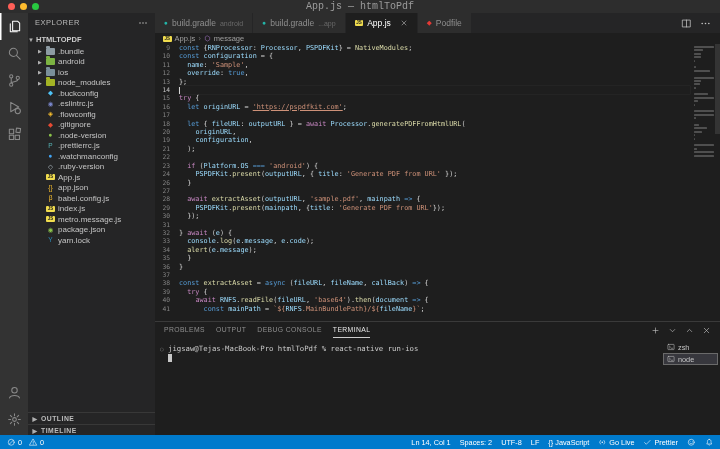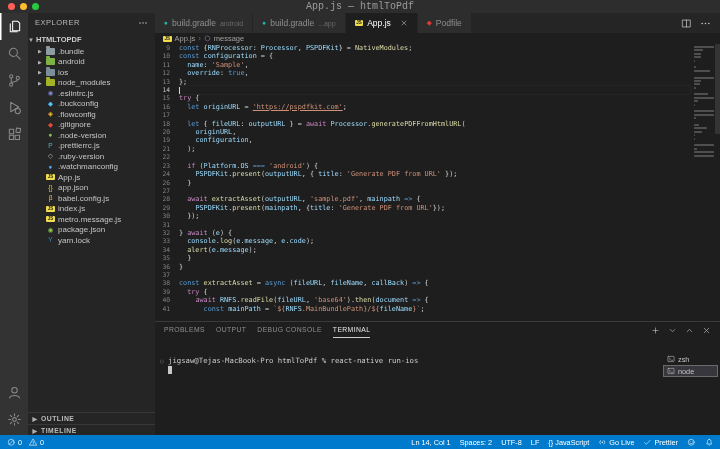--- a/index.html
+++ b/index.html
@@ -95,21 +95,21 @@
   
   .panel { height:114px; border-top:1px solid #3a3a3a; display:flex; flex-direction:column;
            background:#1e1e1e; }
   .panel-header { height:16px; display:flex; align-items:center; gap:11px; padding:0 9px; }
   .panel-tab { font-size:6.8px; letter-spacing:.4px; color:#8f8f8f; height:100%;
                display:flex; align-items:center; border-bottom:1px solid transparent;
                cursor:pointer; white-space:nowrap; }
   .panel-tab.active { color:#e7e7e7; border-bottom-color:#cccccc; }
   .panel-actions { margin-left:auto; display:flex; align-items:center; gap:8px; color:#c5c5c5; }
   .panel-actions svg { width:9px; height:9px; }
-  .panel-body { flex:1; display:flex; min-height:0;margin-top:12px; }
+  .panel-body { flex:1; display:flex; min-height:0; }
   .terminal { flex:1; padding:5px 0 0 5px; font-family:"DejaVu Sans Mono", monospace;
               font-size:7.3px; color:#cccccc; }
   .t-line { height:10px; display:flex; align-items:center; white-space:pre; }
   .t-deco { color:#7f7f7f; font-size:6px; width:8px; flex:none; }
   .t-cursor { width:4px; height:8px; background:#c8c8c8; margin-left:8px; }
   .terminal-list { width:57px; padding:3px 2px 0 0; }
   .tl-item { height:12px; display:flex; align-items:center; gap:3px; padding:0 3px;
              font-size:7.3px; color:#c5c5c5; cursor:pointer; border:1px solid transparent; }
   .tl-item.selected { background:#37373d; border-color:#6a6a6a; }
   .tl-item svg { width:8px; height:8px; flex:none; }
@@ -233,57 +233,57 @@
             <span class="folder-ic" style="background: rgb(122, 143, 154);"></span>
             <span>ios</span>
           </div>
           <div class="tree-item">
             <span class="tw" style="font-size: 5px;">▶</span>
             <span class="folder-ic" style="background: rgb(164, 180, 37);"></span>
             <span>node_modules</span>
           </div>
           <div class="tree-item">
             <span class="tw"></span>
+            <span class="file-glyph" style="color: rgb(79, 195, 247);">◆</span>
+            <span>.buckconfig</span>
+          </div>
+          <div class="tree-item">
+            <span class="tw"></span>
             <span class="file-glyph" style="color: rgb(121, 134, 203);">◉</span>
             <span>.eslintrc.js</span>
           </div>
           <div class="tree-item">
             <span class="tw"></span>
-            <span class="file-glyph" style="color: rgb(79, 195, 247);">◆</span>
-            <span>.buckconfig</span>
-          </div>
-          <div class="tree-item">
-            <span class="tw"></span>
             <span class="file-glyph" style="color: rgb(251, 192, 45);">◈</span>
             <span>.flowconfig</span>
           </div>
           <div class="tree-item">
             <span class="tw"></span>
             <span class="file-glyph" style="color: rgb(230, 74, 51);">◆</span>
             <span>.gitignore</span>
           </div>
           <div class="tree-item">
             <span class="tw"></span>
             <span class="file-glyph" style="color: rgb(139, 195, 74);">●</span>
             <span>.node-version</span>
           </div>
           <div class="tree-item">
             <span class="tw"></span>
             <span class="file-glyph" style="color: rgb(86, 179, 180);">P</span>
             <span>.prettierrc.js</span>
           </div>
           <div class="tree-item">
             <span class="tw"></span>
+            <span class="file-glyph" style="color: rgb(66, 165, 245);">●</span>
+            <span>.watchmanconfig</span>
+          </div>
+          <div class="tree-item">
+            <span class="tw"></span>
             <span class="file-glyph" style="color: rgb(176, 190, 197);">◇</span>
             <span>.ruby-version</span>
-          </div>
-          <div class="tree-item">
-            <span class="tw"></span>
-            <span class="file-glyph" style="color: rgb(66, 165, 245);">●</span>
-            <span>.watchmanconfig</span>
           </div>
           <div class="tree-item">
             <span class="tw"></span>
             <span class="file-glyph badge" style="background: rgb(240, 220, 78);">JS</span>
             <span>App.js</span>
           </div>
           <div class="tree-item">
             <span class="tw"></span>
             <span class="file-glyph" style="color: rgb(251, 192, 45);">{}</span>
             <span>app.json</span>

